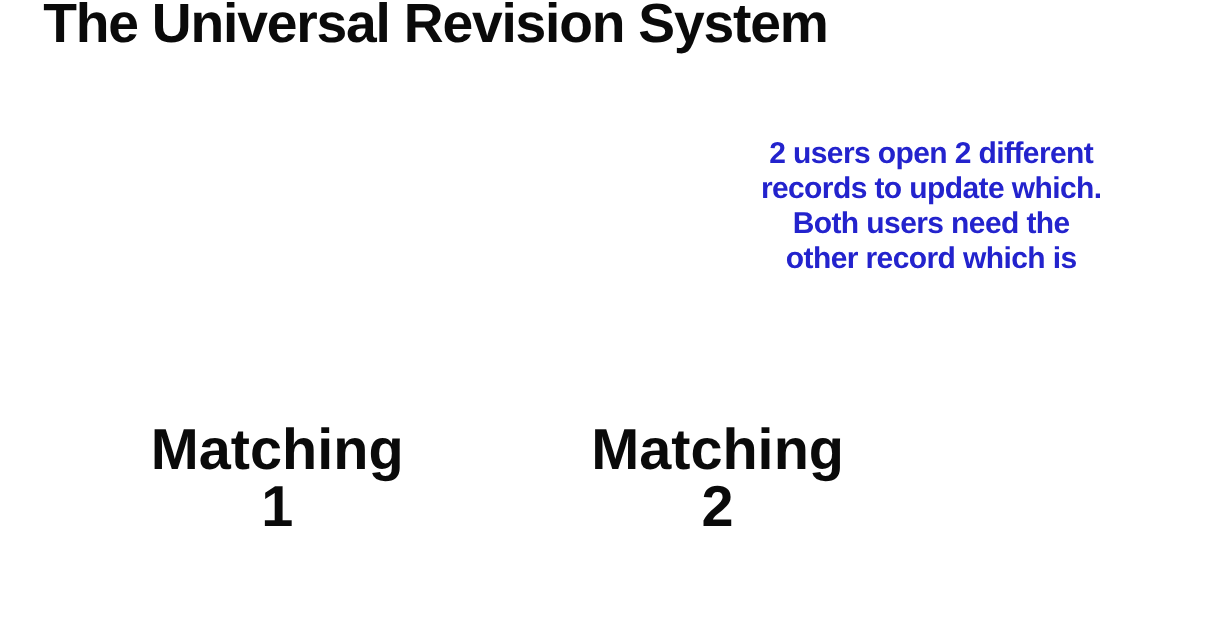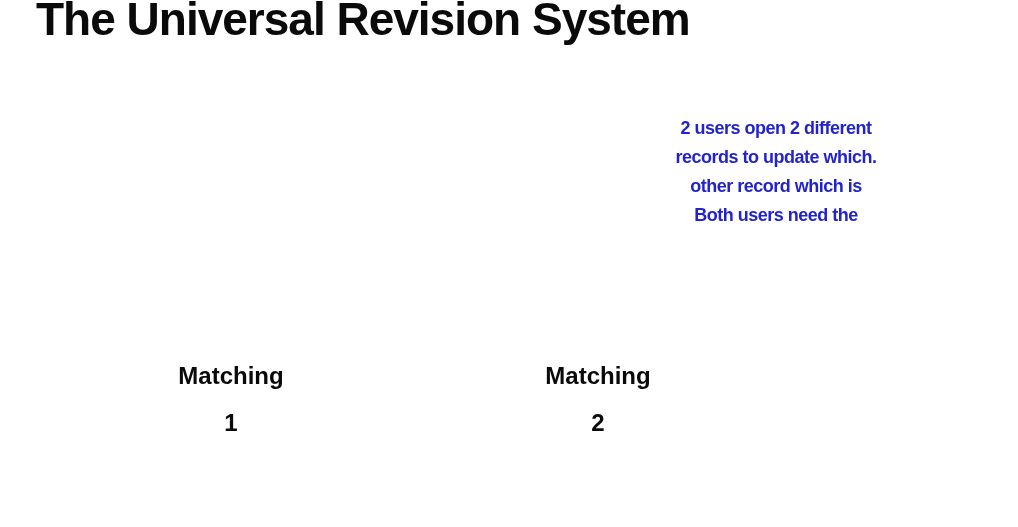--- a/index.html
+++ b/index.html
@@ -25,51 +25,51 @@
     letter-spacing: -1px;
     color: var(--title-text, #0a0a0a);
     white-space: nowrap;
   }
   .annotation {
     position: absolute;
     left: 601px;
     top: 114px;
     width: 350px;
     text-align: center;
-    font-size: 18px;
+    font-size: 25px;
     line-height: 29px;
     font-weight: bold;
     letter-spacing: -0.5px;
     color: var(--annotation-text, #2323cd);
   }
   .match-label {
     position: absolute;
     top: 352px;
     width: 240px;
     text-align: center;
-    font-size: 24px;
+    font-size: 48px;
     line-height: 47px;
     font-weight: bold;
     color: var(--title-text, #0a0a0a);
   }
   .match-label-1 { left: 111px; }
   .match-label-2 { left: 478px; }
 </style>
 </head>
 <body>
 
 <div class="slide">
 
   <div class="page-title">The Universal Revision System</div>
 
   <div class="annotation">
     <div>2 users open 2 different</div>
     <div>records to update which.</div>
+    <div>Both users need the</div>
     <div>other record which is</div>
-    <div>Both users need the</div>
   </div>
 
   <div class="match-label match-label-1">
     <div>Matching</div>
     <div>1</div>
   </div>
 
   <div class="match-label match-label-2">
     <div>Matching</div>
     <div>2</div>

